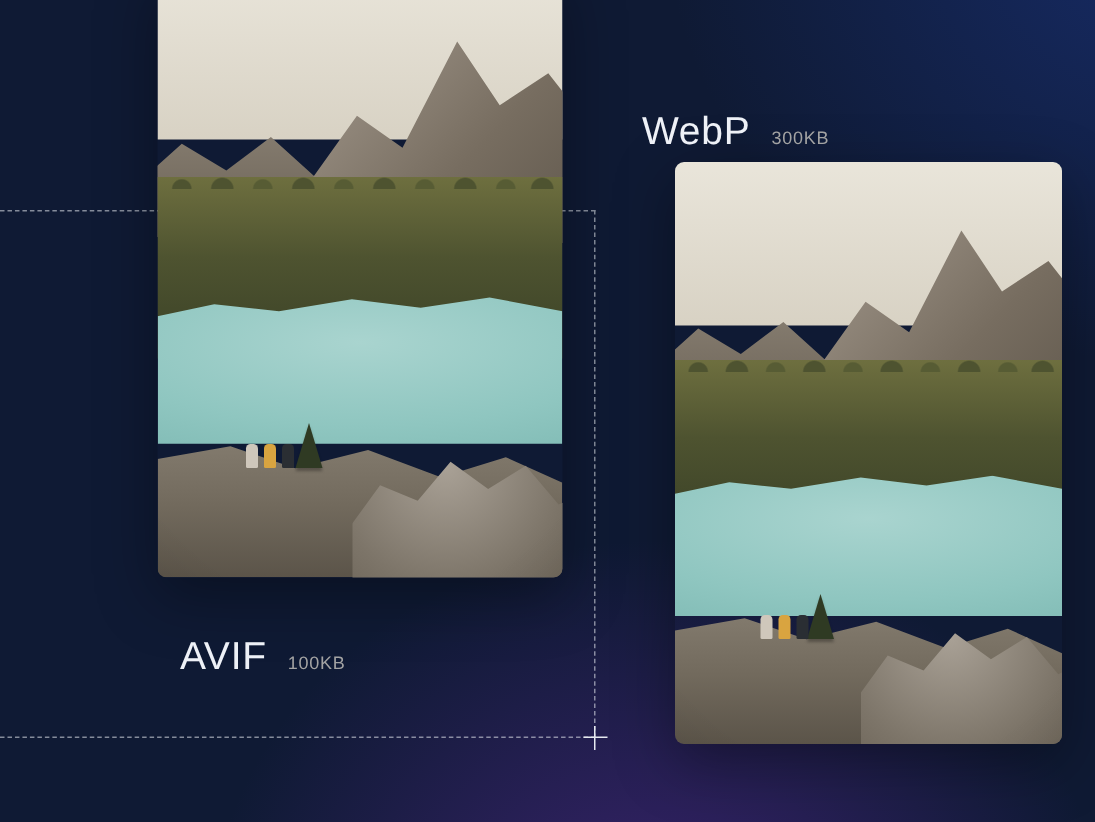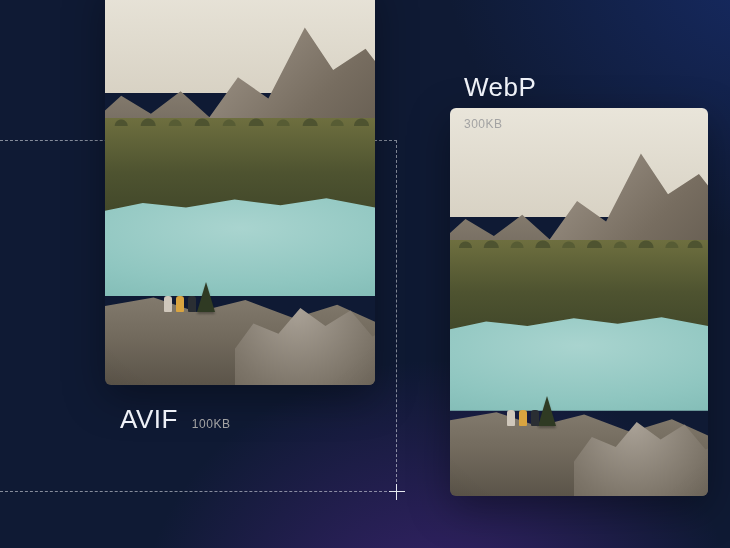--- a/index.html
+++ b/index.html
@@ -57,22 +57,22 @@
       border-bottom:30px solid #2f3a23; filter:drop-shadow(0 2px 1px rgba(0,0,0,.3)); }
     .ppl { position:absolute; left:22%; bottom:18%; display:flex; gap:4px; }
     .p  { width:8px; height:16px; border-radius:3px 3px 1px 1px; }
     .p1 { background:#cfc7bb; } .p2 { background:#d9a440; } .p3 { background:#2a2e33; }
     .vig { position:absolute; inset:0;
       background:radial-gradient(ellipse 130% 110% at 50% 45%,transparent 55%,rgba(0,0,0,.22)); }
 
     .lbl { position:absolute; display:flex; align-items:baseline; gap:14px; }
     .lbl .fmt  { font-size:26px; font-weight:300; letter-spacing:.5px; color:#eef1f7; }
     .lbl .size { font-size:12px; letter-spacing:.5px; color:#a3a3a3; }
-    .lbl-left  { left:120px; top:404px; }
-    .lbl-right { left:464px; top:72px;flex-direction:column; }
+    .lbl-left  { left:120px; top:422px; }
+    .lbl-right { left:428px; top:72px; }
 
     
     .sel { position:absolute; left:0; top:140px; width:397px; height:352px;
       border:1px dashed rgba(230,233,240,.55); border-left:none; }
     .cross { position:absolute; left:389px; top:484px; width:16px; height:16px; pointer-events:none; }
     .cross::before,.cross::after { content:""; position:absolute; background:#e6e9f0; }
     .cross::before { left:7px; top:0; width:1px; height:16px; }
     .cross::after  { top:7px; left:0; height:1px; width:16px; }
   </style>
 </head>

